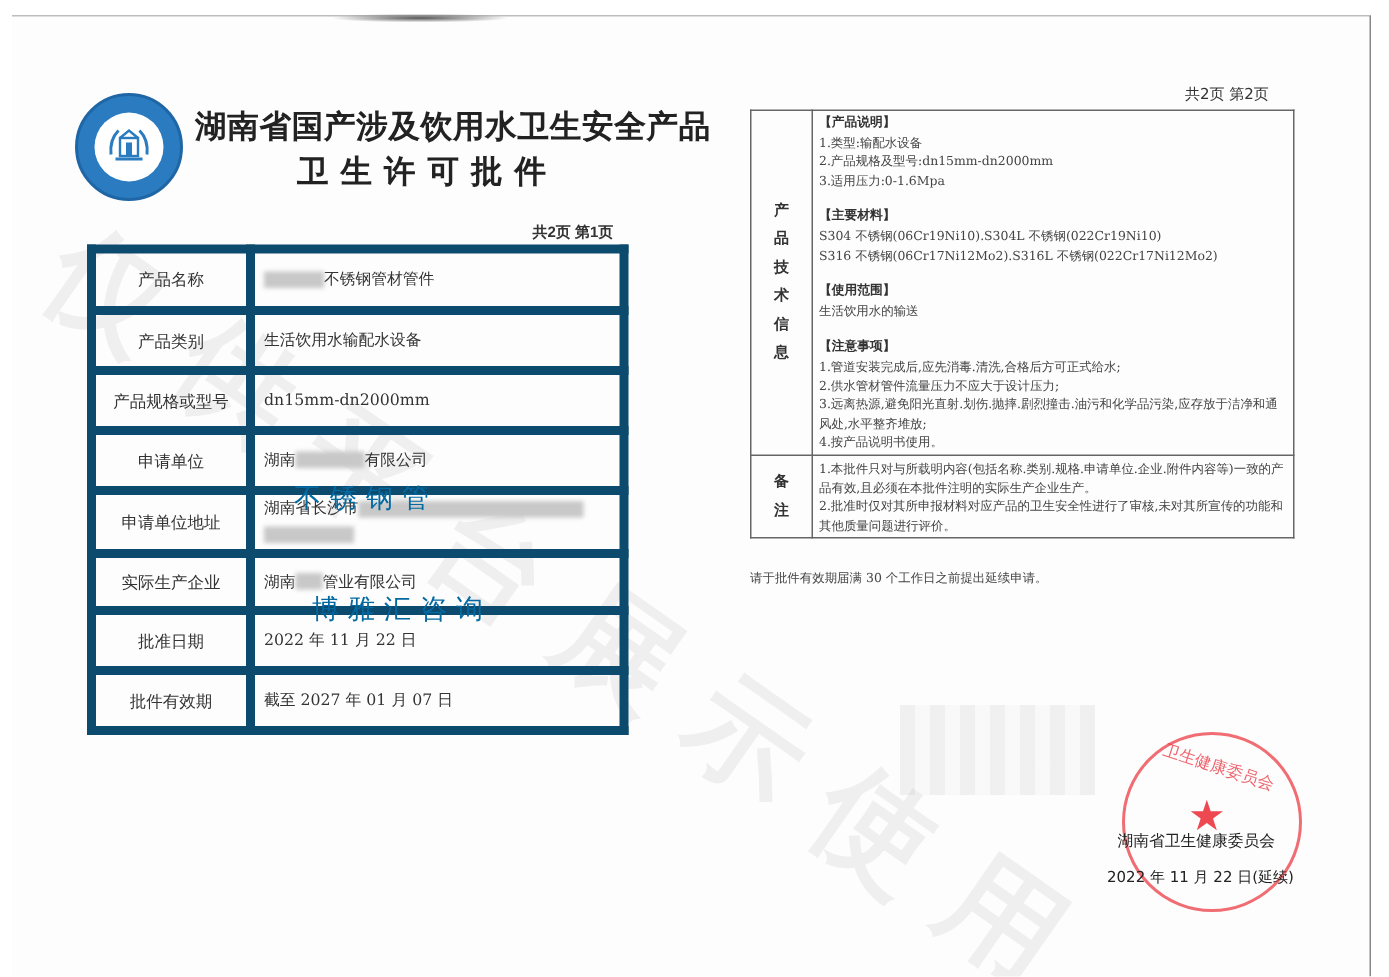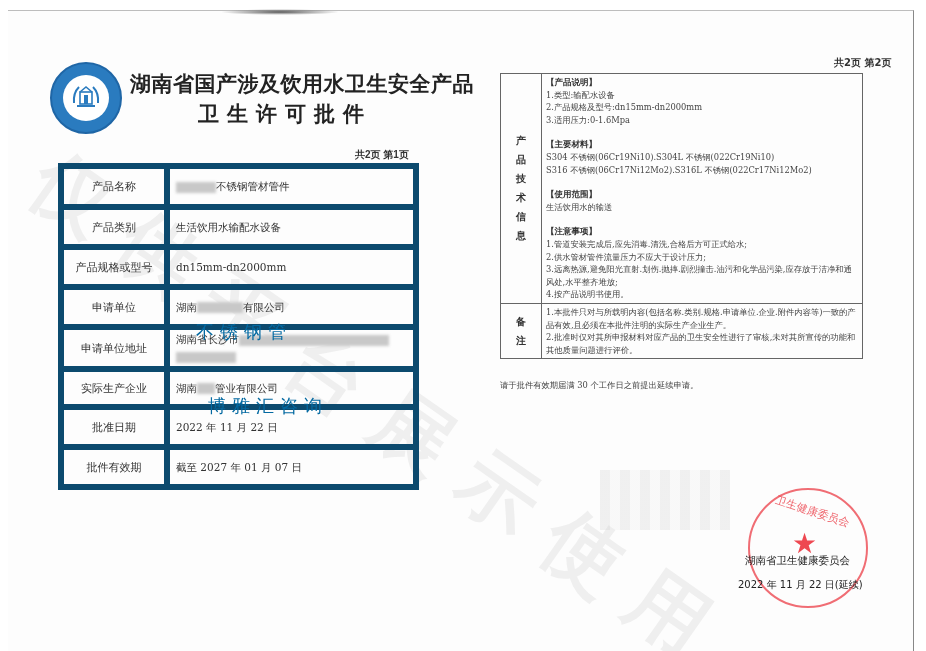--- a/index.html
+++ b/index.html
@@ -40,21 +40,21 @@
   .title-line2 {
     position: absolute; left: 198px; top: 100px; font-size: 21px; font-weight: bold; color: #222;
     letter-spacing: 8px; white-space: nowrap;
   }
   .page-num-left {
     position: absolute; left: 355px; top: 148px; font-family: Liberation Sans, sans-serif;
     font-size: 10px; font-weight: bold; color: #333; white-space: nowrap;
   }
   .page-num-right {
     position: absolute; left: 790px; top: 56px; font-family: "DejaVu Sans", sans-serif;
-    font-size: 10px; font-weight: bold; color: #333; white-space: nowrap; margin-left: 44px;
+    font-size: 10px; font-weight: normal; color: #333; white-space: nowrap;
   }
 
   table.left-table {
     position: absolute; left: 58px; top: 163px; width: 361px; border-collapse: collapse;
     border: 1.5px solid #555; font-size: 10.5px; z-index: 2; background: transparent;
   }
   table.left-table td { border: 6px solid #0c4a6e; vertical-align: middle; }
   table.left-table td.lbl { width: 106px; text-align: center; color: #333; font-size: 11px; }
   table.left-table td.val { padding: 0 6px; color: #333; line-height: 17px; }
 

